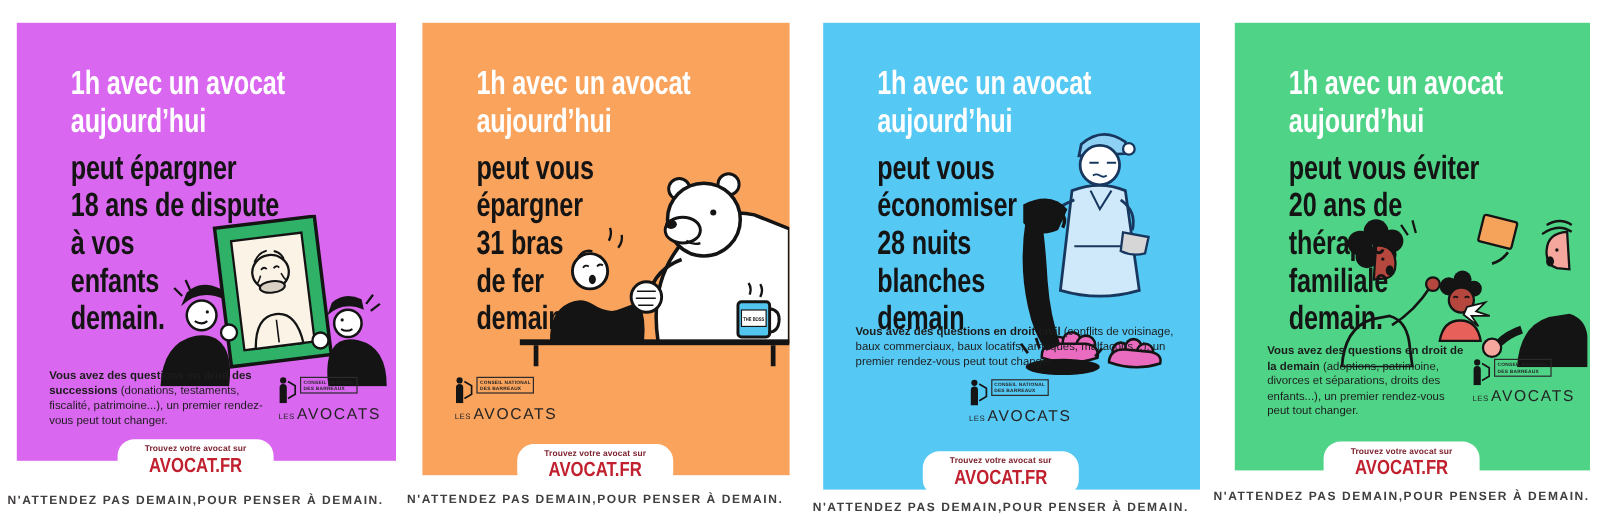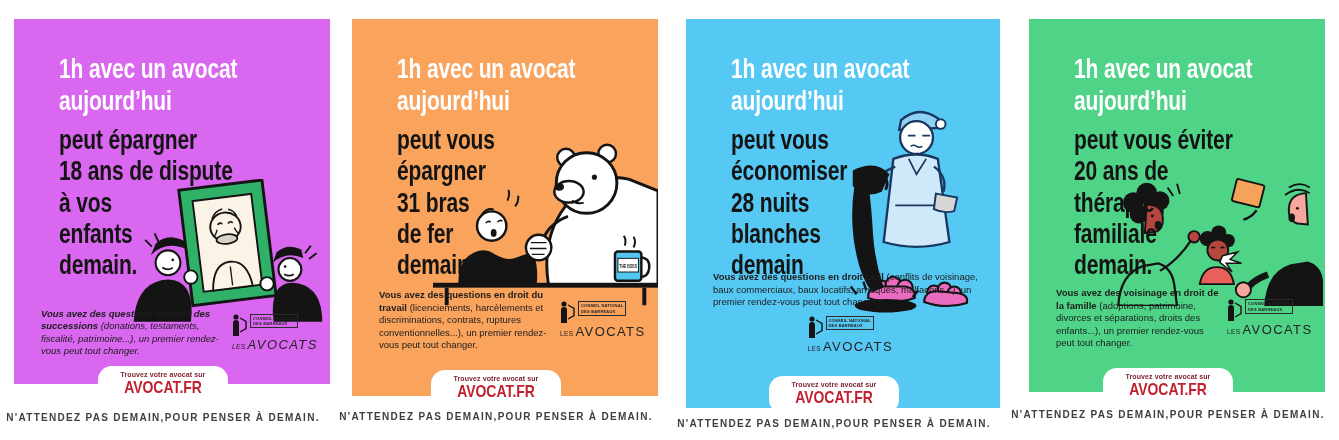--- a/index.html
+++ b/index.html
@@ -37,21 +37,21 @@
         transform:scaleX(.82);transform-origin:center;white-space:nowrap;}
   
   .tagline{position:absolute;left:50%;transform:translateX(-50%);white-space:nowrap;
         font-size:10px;font-weight:700;letter-spacing:1.3px;color:#403e3f;}
   
   .c1{left:14px;width:298px;}
   .c1 .poster{height:365px;background:#d967ef;}
   .c1 .pill{top:347px;}
   .c1 .tagline{top:393px;}
   .c1 .illus{right:2px;bottom:62px;width:200px;}
-  .c1 .body-row{bottom:26px;font-style:italic;}
+  .c1 .body-row{bottom:26px;}
 
   .c2{left:352px;width:288px;}
   .c2 .poster{height:377px;background:#f9a35d;}
   .c2 .pill{top:351px;}
   .c2 .tagline{top:392px;}
   .c2 .illus{right:0;bottom:87px;width:225px;}
   .c2 .body-row{bottom:44px;}
 
   .c3{left:686px;width:296px;}
   .c3 .poster{height:389px;background:#56c8f4;}
@@ -175,21 +175,20 @@
       <path d="M100 107 h16 M99 113 h17 M101 119 h13" stroke="#141414" stroke-width="1.4"></path>
       <rect x="0" y="148" width="230" height="5" fill="#141414"></rect>
       <path d="M14 153 v18 M216 153 v18" stroke="#141414" stroke-width="4"></path>
       <path d="M196 110 q2 -6 -1 -10 M205 112 q3 -6 0 -11" fill="none" stroke="#141414" stroke-width="2"></path>
       <rect x="186" y="116" width="27" height="30" rx="3" fill="#53c6f0" stroke="#141414" stroke-width="2.5"></rect>
       <path d="M213 122 q9 1 8 11 q-1 9 -9 9" fill="none" stroke="#141414" stroke-width="2.5"></path>
       <rect x="189" y="123" width="21" height="14" fill="#fff" stroke="#141414"></rect>
       <text x="199.5" y="132.5" text-anchor="middle" font-size="4.6" font-weight="bold" fill="#141414" textLength="18" lengthAdjust="spacingAndGlyphs">THE BOSS</text>
     </svg>
     <div class="body-row">
-      <p class="body-text"><strong>Vous avez des questions en droit du travail</strong><span> (licenciements, harcèlements et discriminations, contrats, ruptures conventionnelles...), un premier rendez-vous peut tout changer.</span></p>
       <div class="logo">
         <div class="logo-top">
           <svg width="16" height="22" viewBox="0 0 16 22">
               <circle cx="4" cy="3" r="2.6" fill="#141414"></circle>
               <path d="M1 22 V9 q0 -3 3 -3 q3 0 3 3 v13 Z" fill="#141414"></path>
               <path d="M8 4 l6 3.5 v7 l-6 3.5" fill="none" stroke="#141414" stroke-width="1.4"></path>
             </svg>
           <div class="council">
             <div>CONSEIL NATIONAL</div>
             <div>DES BARREAUX</div>
@@ -323,21 +322,21 @@
           <circle cx="108" cy="64" r="8"></circle>
           <circle cx="120" cy="58" r="8"></circle>
           <circle cx="130" cy="66" r="7"></circle>
         </g>
       <circle cx="119" cy="76" r="11" fill="#b5473e" stroke="#141414" stroke-width="2"></circle>
       <path d="M112 74 q2 -2 4 0 M122 74 q2 -2 4 0" stroke="#141414" stroke-width="1.6" fill="none"></path>
       <polygon points="124,82 140,78 132,86 144,90 128,90 134,99 121,89" fill="#fff" stroke="#141414" stroke-width="1.6"></polygon>
       <path d="M100 112 q3 -18 18 -18 q15 0 18 18 Z" fill="#e8605a" stroke="#141414" stroke-width="2"></path>
     </svg>
     <div class="body-row">
-      <p class="body-text"><strong>Vous avez des voisinage en droit de la famille</strong><span> (adoptions, patrimoine, divorces et séparations, droits des enfants...), un premier rendez-vous peut tout changer.</span></p>
+      <p class="body-text"><strong>Vous avez des questions en droit de la demain</strong><span> (adoptions, patrimoine, divorces et séparations, droits des enfants...), un premier rendez-vous peut tout changer.</span></p>
       <div class="logo">
         <div class="logo-top">
           <svg width="16" height="22" viewBox="0 0 16 22">
               <circle cx="4" cy="3" r="2.6" fill="#141414"></circle>
               <path d="M1 22 V9 q0 -3 3 -3 q3 0 3 3 v13 Z" fill="#141414"></path>
               <path d="M8 4 l6 3.5 v7 l-6 3.5" fill="none" stroke="#141414" stroke-width="1.4"></path>
             </svg>
           <div class="council">
             <div>CONSEIL NATIONAL</div>
             <div>DES BARREAUX</div>

